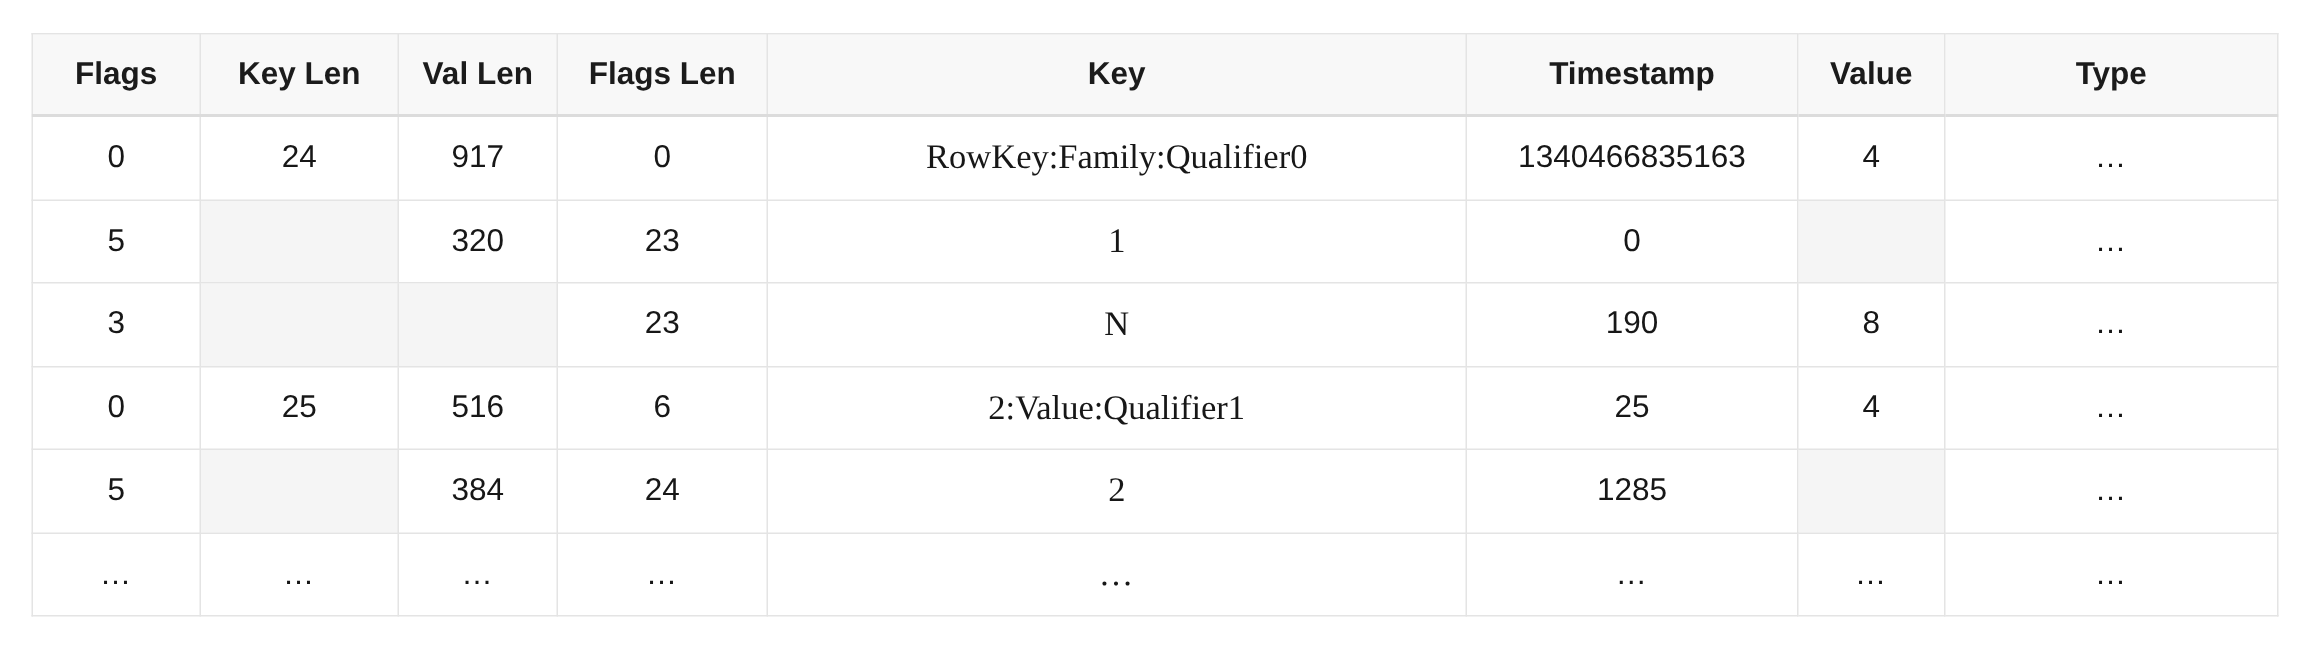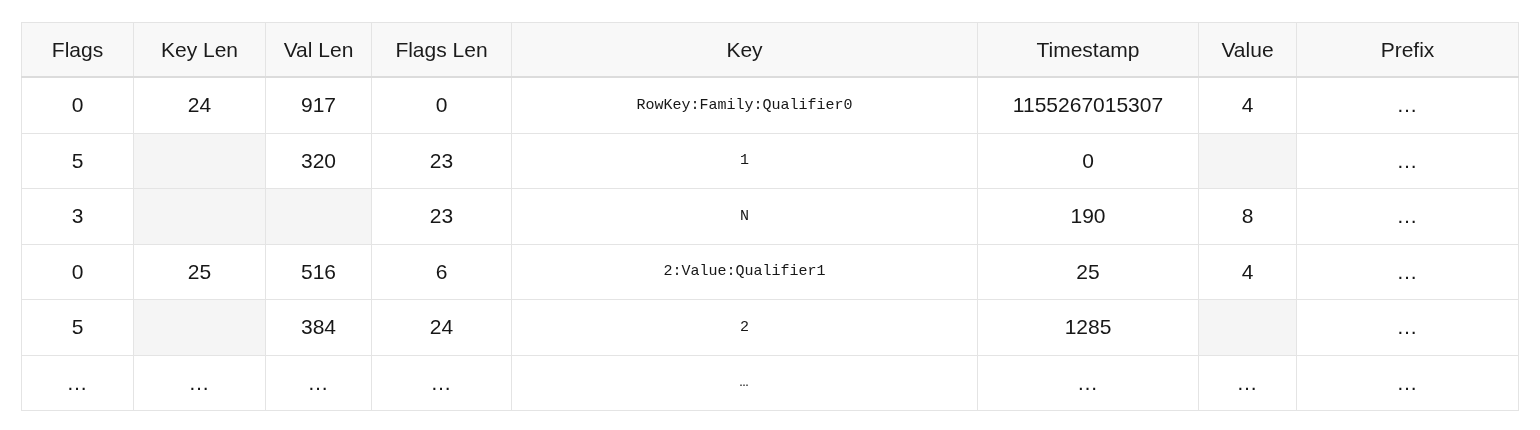--- a/index.html
+++ b/index.html
@@ -36,43 +36,43 @@
     text-align: center;
     vertical-align: middle;
     padding: 0 6px;
     overflow: hidden;
     white-space: nowrap;
   }
 
   table.kv-table thead th {
     background: #f8f8f8;
     color: #1b1b1b;
-    font-weight: 400;
+    font-weight: 700;
     font-size: 21px;
     height: 53px;
     border-bottom: 2px solid #dcdcdc;
   }
 
   table.kv-table tbody td {
     background: #ffffff;
     color: #171717;
     font-weight: 400;
     font-size: 21px;
     height: 54.5px;
   }
 
   
   table.kv-table tbody td.empty-cell {
     background: #f5f5f5;
   }
 
   
   table.kv-table td.mono-cell {
-    font-family: Liberation Mono, monospace;
-    font-size: 15px;
+    font-family: Liberation Serif, serif;
+    font-size: 23px;
     letter-spacing: 0px;
   }
 
   table.kv-table td.ellipsis-cell {
     letter-spacing: 1px;
   }
 
   
   col.col-flags      { width: 112px; }
   col.col-keylen     { width: 132px; }
@@ -100,31 +100,31 @@
     </colgroup>
     <thead>
       <tr>
         <th>Flags</th>
         <th>Key Len</th>
         <th>Val Len</th>
         <th>Flags Len</th>
         <th>Key</th>
         <th>Timestamp</th>
         <th>Value</th>
-        <th>Prefix</th>
+        <th>Type</th>
       </tr>
     </thead>
     <tbody id="table-body">
         <tr>
           <td>0</td>
           <td>24</td>
           <td>917</td>
           <td>0</td>
           <td class="mono-cell">RowKey:Family:Qualifier0</td>
-          <td>1155267015307</td>
+          <td>1340466835163</td>
           <td>4</td>
           <td class="ellipsis-cell">…</td>
         </tr>
         <tr>
           <td>5</td>
           <td class="empty-cell"></td>
           <td>320</td>
           <td>23</td>
           <td class="mono-cell">1</td>
           <td>0</td>

